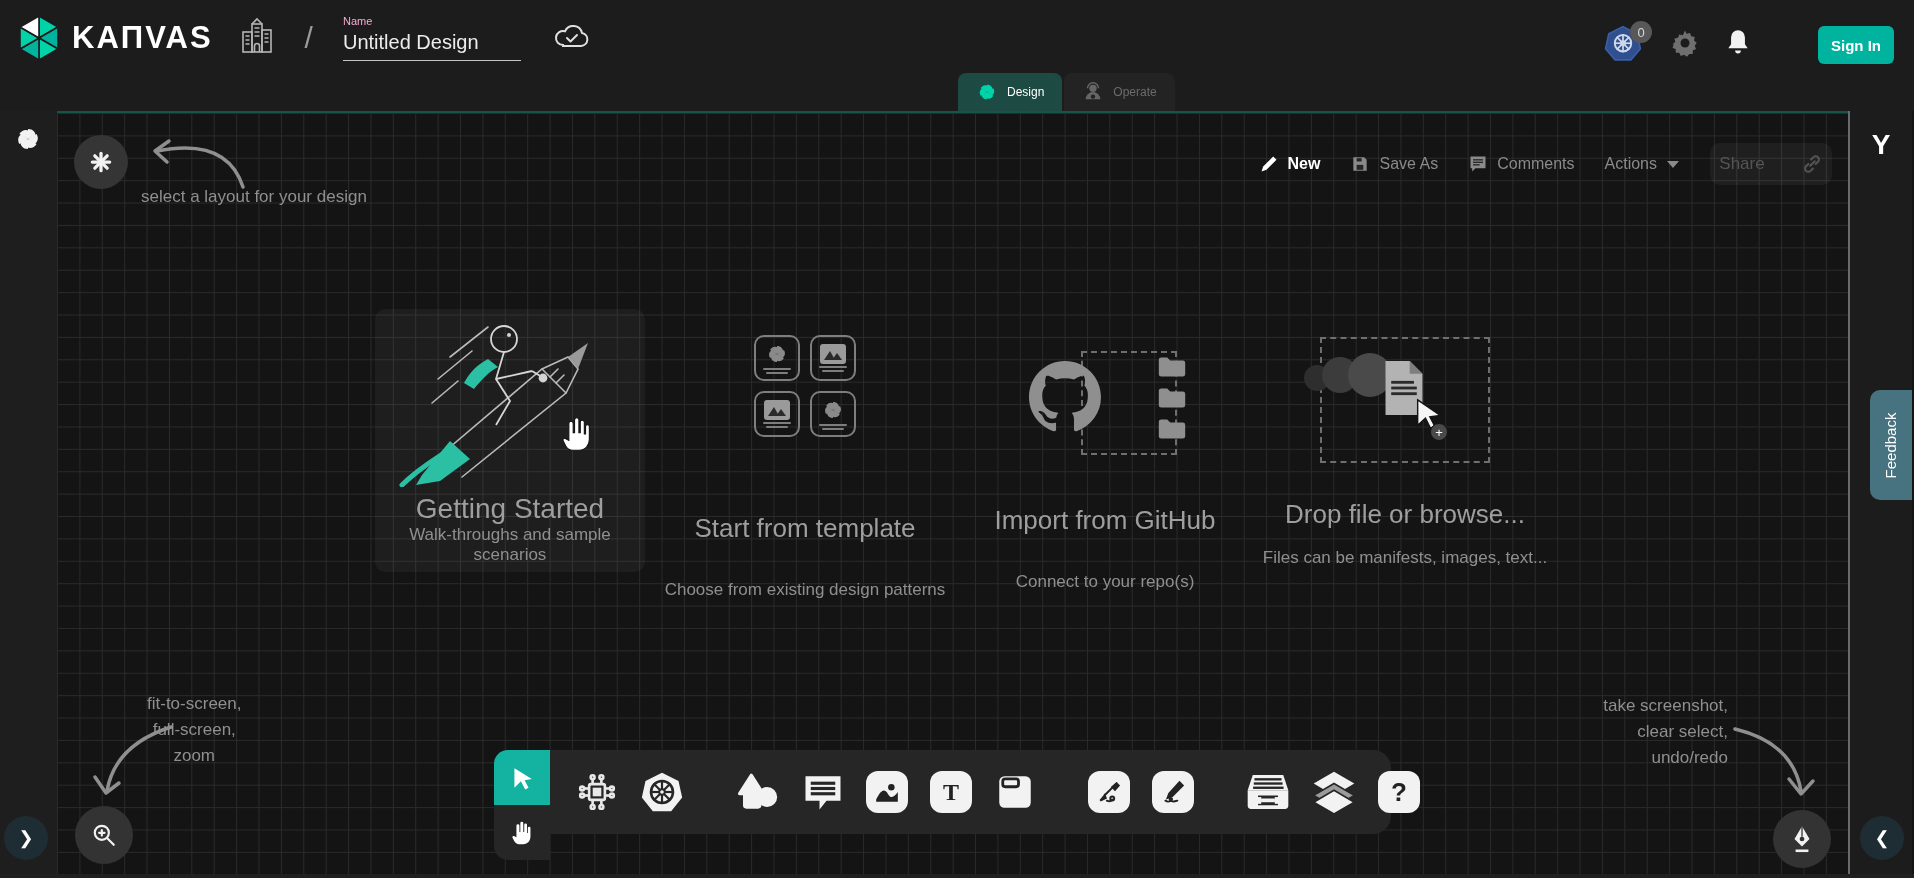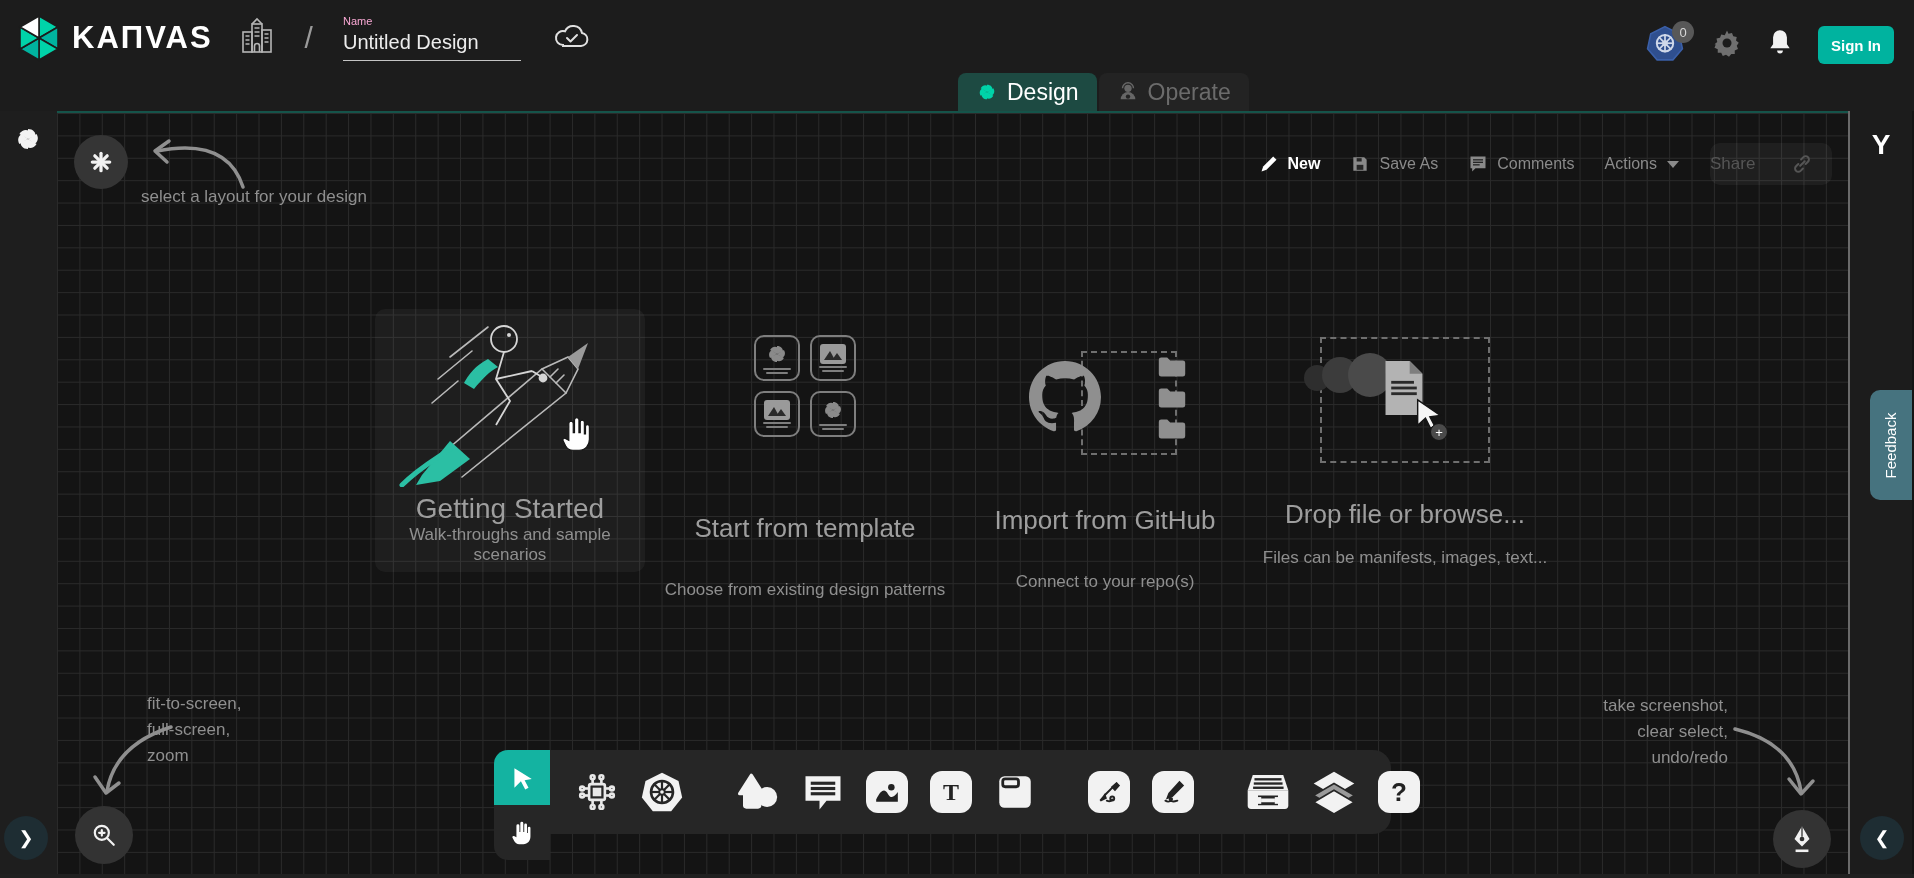--- a/index.html
+++ b/index.html
@@ -18,26 +18,26 @@
   .name-input { background:transparent; border:none; border-bottom:1px solid #c4c4c4;
                 color:#ececec; font-size:20px; width:178px; padding:2px 0 6px 0;
                 font-family:"Liberation Sans", sans-serif; }
   .cloud-status { margin-left:6px; }
   .header-right { position:absolute; right:20px; top:0; height:90px; display:flex; align-items:center; gap:24px; }
   .k8s-wrap { position:relative; width:42px; height:40px; }
   .k8s-badge { position:absolute; right:-6px; top:-4px; width:22px; height:22px; border-radius:50%;
                background:#585858; color:#d8d8d8; font-size:13px; display:flex; align-items:center; justify-content:center; }
   .signin-btn { background:#00B39F; color:#fff; border:none; border-radius:6px;
                 width:76px; height:38px; font-size:15px; font-weight:700; cursor:pointer;
-                font-family:"Liberation Sans", sans-serif; }
+                font-family:"Liberation Sans", sans-serif;margin-left:42px; }
 
   
   .tabs { position:absolute; left:958px; top:73px; display:flex; gap:2px; }
   .tab { height:38px; display:flex; align-items:center; gap:9px; padding:8px 18px;
-         border-radius:8px 8px 0 0; font-size:23px; cursor:pointer; }
+         border-radius:8px 8px 0 0; font-size:12px; cursor:pointer; }
   .tab.active { background:#1d4a42; color:#fff; }
   .tab.inactive { background:#232323; color:#6b6b6b; }
 
   
   .main { display:flex; width:1914px; height:763px; }
   .left-rail { position:relative; width:57px; height:763px; background:#1e1e1e; flex:none; }
   .rail-spiral { position:absolute; left:14px; top:14px; }
   .rail-expand { position:absolute; left:4px; bottom:14px; width:44px; height:44px; border-radius:50%;
                  background:#1e2d33; color:#fff; display:flex; align-items:center; justify-content:center;
                  font-size:18px; cursor:pointer; }
@@ -58,31 +58,31 @@
             background-color:#141414;
             background-image:linear-gradient(#2a2a2a 1px, transparent 1px),
                              linear-gradient(90deg, #2a2a2a 1px, transparent 1px);
             background-size:22.4px 22.4px;
             border-top:2px solid #15544a; }
 
   
   .design-toolbar { position:absolute; top:30px; right:16px; display:flex; align-items:center; gap:30px; }
   .dtb-item { display:flex; align-items:center; gap:9px; font-size:16px; color:#8a8a8a; cursor:pointer; }
   .dtb-item.active { color:#fff; font-weight:700; }
-  .share-btn { display:flex; align-items:center; justify-content:flex-start; gap:36px;
+  .share-btn { display:flex; align-items:center; justify-content:center; gap:36px;
                width:122px; height:42px; border-radius:10px; background:rgba(255,255,255,0.05);
                color:#555; font-size:17px; cursor:default; }
 
   
   .layout-btn { position:absolute; left:17px; top:22px; width:54px; height:54px; border-radius:50%;
                 background:#353535; display:flex; align-items:center; justify-content:center; cursor:pointer; }
 
   .hint-text { color:#8f8f8f; font-size:17px; position:absolute; }
   .hint-arrow { position:absolute; pointer-events:none; }
-  .hint-lines-left { left:90px; top:578px; text-align:left; line-height:26px; }
+  .hint-lines-left { left:90px; top:578px; text-align:center; line-height:26px; }
   .hint-lines-right { right:120px; top:580px; text-align:right; line-height:26px; }
   .hint-layout { left:84px; top:74px; }
 
   
   .card-title { color:#9e9e9e; font-size:26px; text-align:center; }
   .card-sub { color:#8f8f8f; font-size:17px; text-align:center; }
 
   .card-getting { position:absolute; left:318px; top:196px; width:270px; height:263px;
                   background:rgba(255,255,255,0.045); border-radius:10px; cursor:pointer;
                   display:flex; flex-direction:column; align-items:center; }

